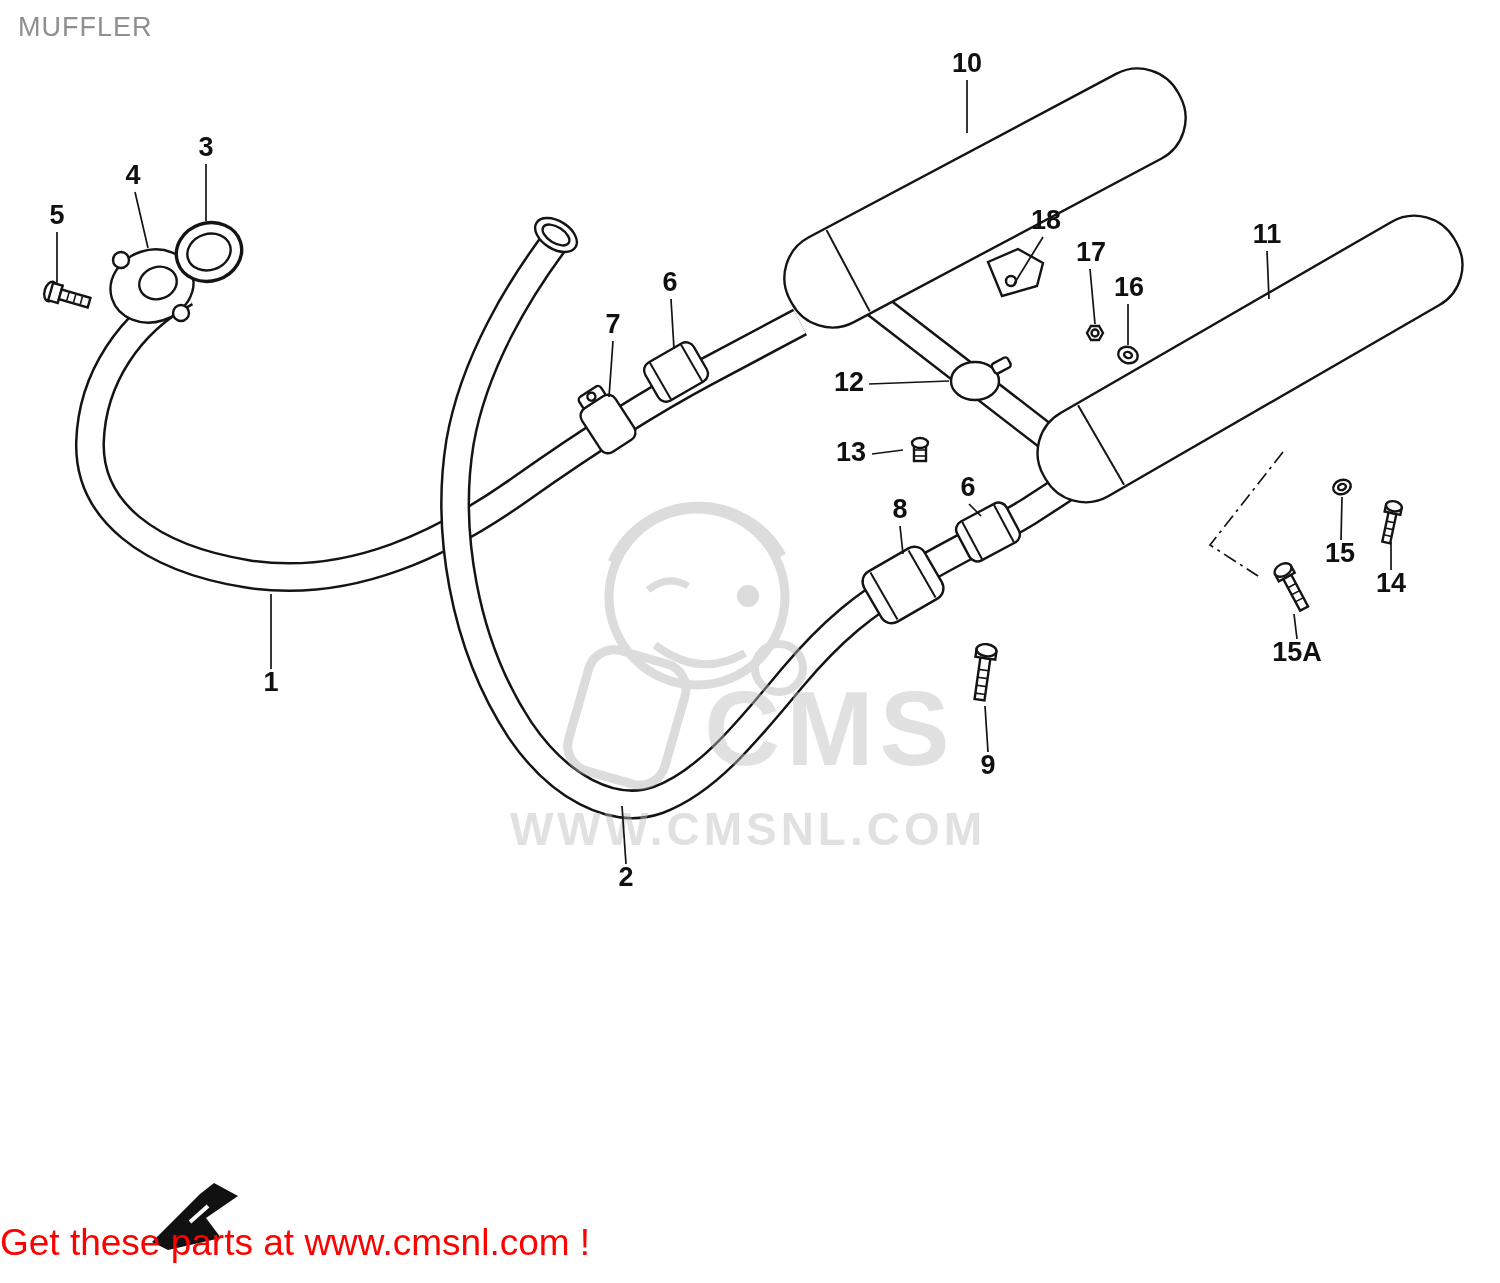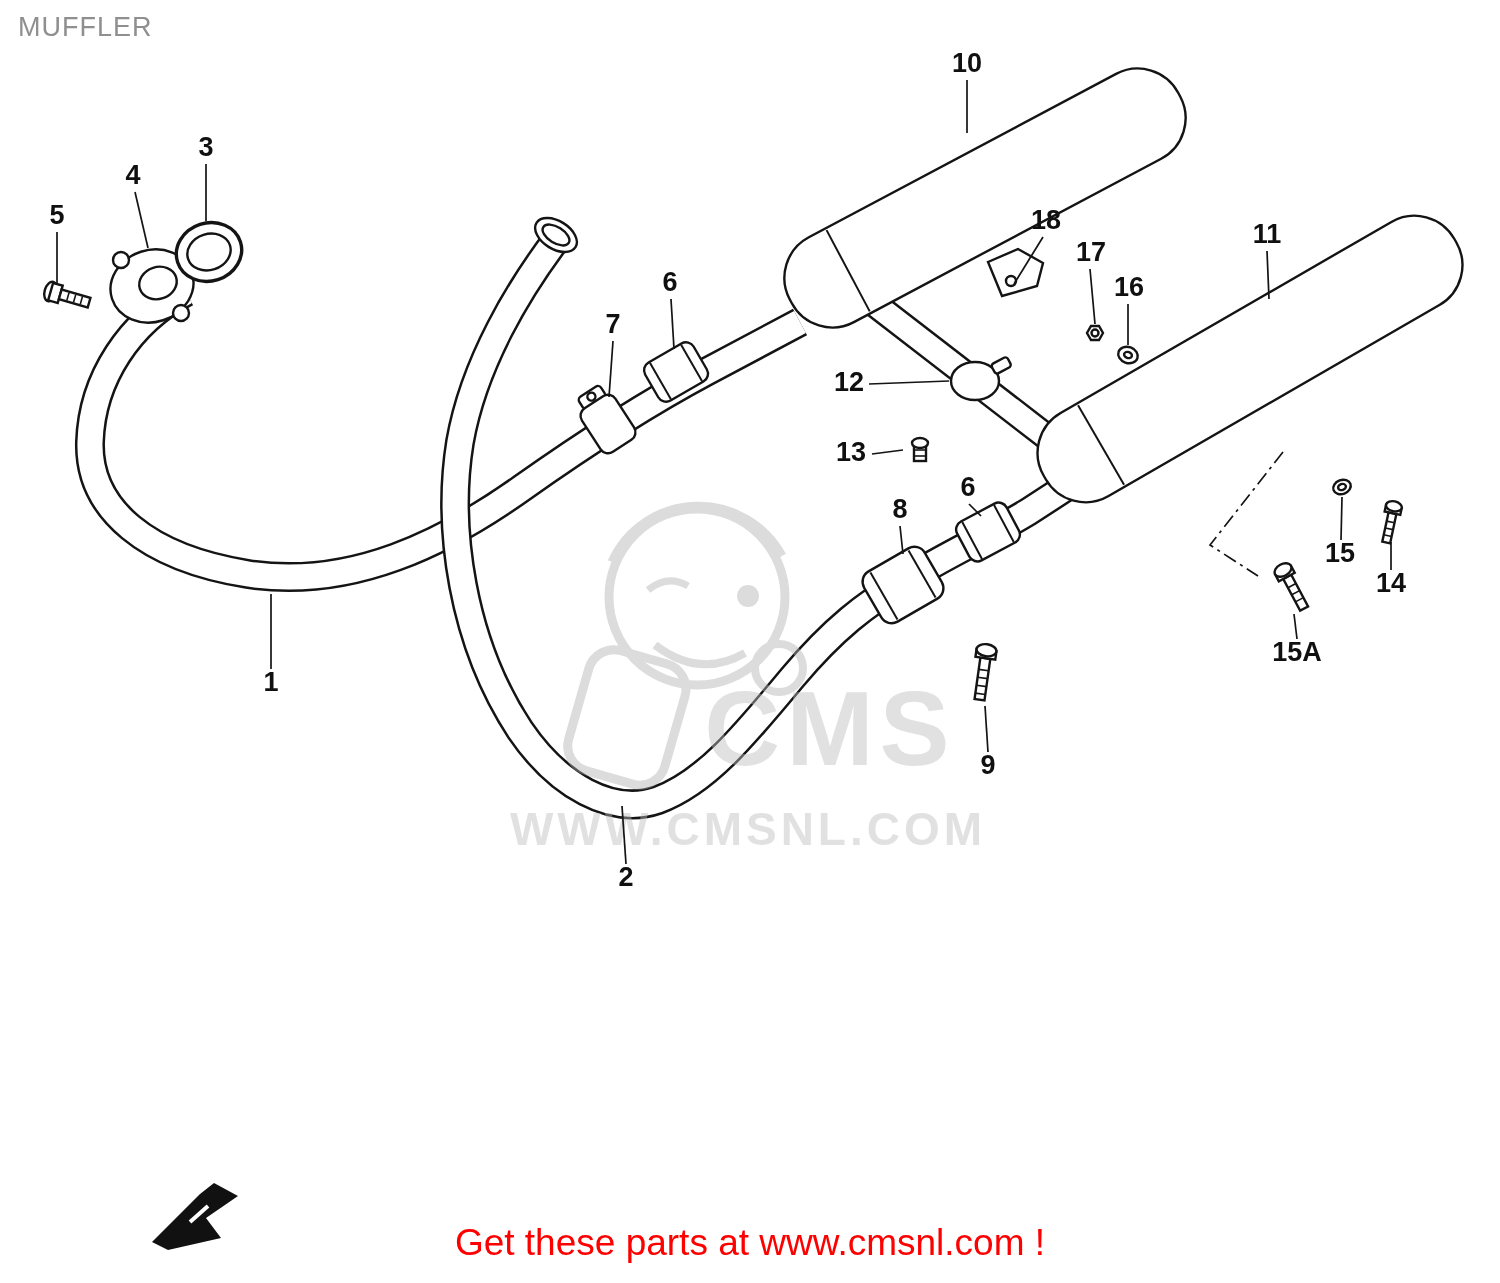--- a/index.html
+++ b/index.html
@@ -1,19 +1,19 @@
 <!DOCTYPE html>
 <html><head>
 <meta charset="utf-8">
 <style>
   html,body{margin:0;padding:0;background:#ffffff;}
   .page{position:relative;width:1500px;height:1283px;background:#ffffff;overflow:hidden;
         font-family:"Liberation Sans",sans-serif;}
   .page-title{position:absolute;left:18px;top:12px;font-size:27px;color:#8f8f8f;letter-spacing:1px;}
-  .footer-link{position:absolute;left:0;top:1222px;width:100%;text-align:center;
+  .footer-link{position:absolute;left:0;top:1222px;width:100%;
                font-size:37px;color:#fe0000;}
   svg{position:absolute;left:0;top:0;}
   .tube-o{fill:none;stroke:#141414;stroke-width:30;stroke-linecap:butt;stroke-linejoin:round;}
   .tube-i{fill:none;stroke:#ffffff;stroke-width:25;stroke-linecap:butt;stroke-linejoin:round;}
   .tube-o2{fill:none;stroke:#141414;stroke-width:28;stroke-linecap:butt;}
   .tube-i2{fill:none;stroke:#ffffff;stroke-width:23;stroke-linecap:butt;}
   .part{fill:#ffffff;stroke:#141414;stroke-width:2.4;}
   .th{stroke-width:3.4;}
   .ln{stroke:#141414;stroke-width:2;fill:none;}
   .hatch{stroke:#141414;stroke-width:1.6;}

